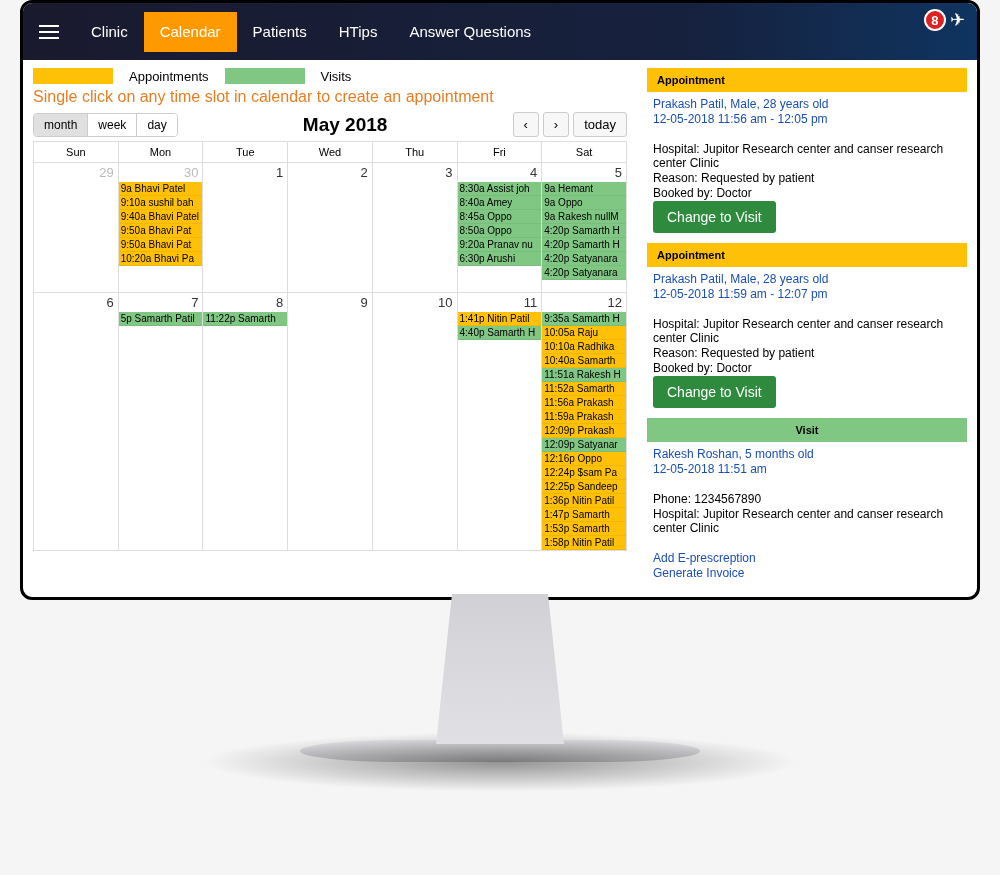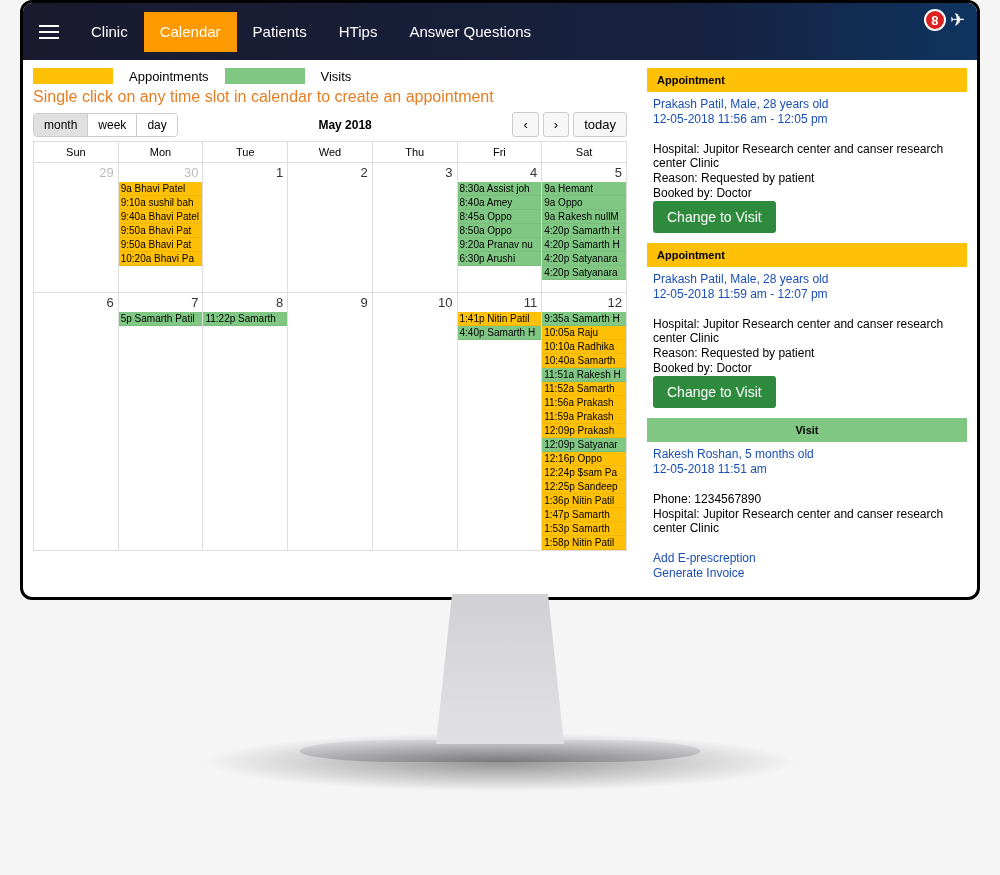--- a/index.html
+++ b/index.html
@@ -19,21 +19,21 @@
 .legend { display: flex; align-items: center; gap: 16px; font-size: 13px; margin-bottom: 4px; }
 .swatch { width: 80px; height: 16px; display: inline-block; }
 .swatch.yellow { background: #ffc107; }
 .swatch.green { background: #81c784; }
 .helptext { color: #e67e22; font-size: 16px; margin-bottom: 6px; }
 .cal-controls { display: flex; align-items: center; justify-content: space-between; margin-bottom: 4px; }
 .view-btns { display: flex; border: 1px solid #ccc; border-radius: 4px; overflow: hidden; }
 .view-btns button { background: #fff; border: none; border-right: 1px solid #ccc; padding: 4px 10px; font-size: 12px; cursor: pointer; }
 .view-btns button:last-child { border-right: none; }
 .view-btns button.active { background: #e0e0e0; }
-.cal-title { font-size: 12px; font-weight: bold; }
+.cal-title { font-size: 19px; font-weight: bold; }
 .nav-btns { display: flex; gap: 4px; align-items: center; }
 .nav-btns button { border: 1px solid #ccc; background: #f7f7f7; padding: 4px 10px; cursor: pointer; font-size: 13px; border-radius: 3px; }
 .calendar { width: 100%; border-collapse: collapse; table-layout: fixed; font-size: 11px; }
 .calendar th { border: 1px solid #ddd; padding: 4px; font-weight: normal; background: #fff; }
 .calendar td { border: 1px solid #ddd; vertical-align: top; height: 130px; padding: 0; overflow: hidden; position: relative; }
 .daynum { text-align: right; padding: 2px 4px; color: #333; font-size: 13px; }
 .daynum.muted { color: #bbb; }
 .evt { font-size: 10px; padding: 1px 2px; margin: 0; white-space: nowrap; overflow: hidden; text-overflow: ellipsis; cursor: pointer; border-bottom: 1px solid rgba(0,0,0,0.05); }
 .evt.y { background: #ffc107; }
 .evt.g { background: #81c784; }

